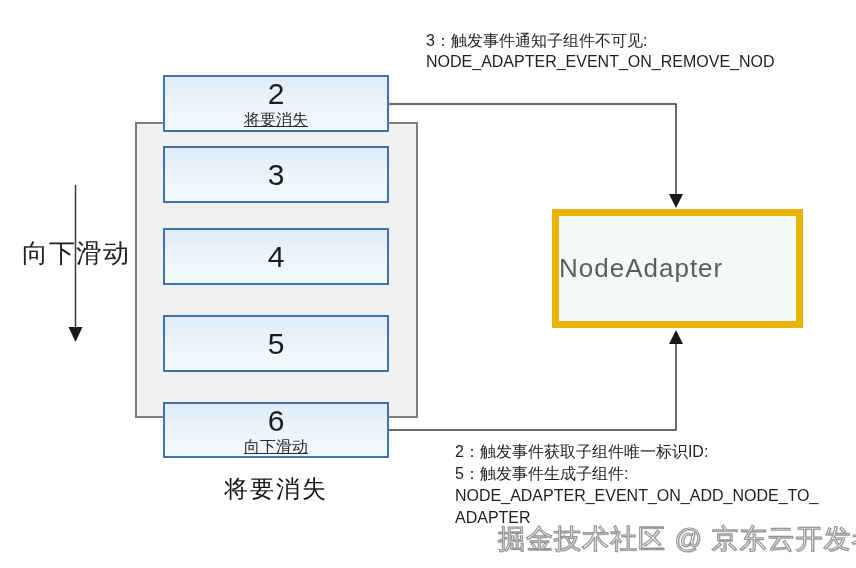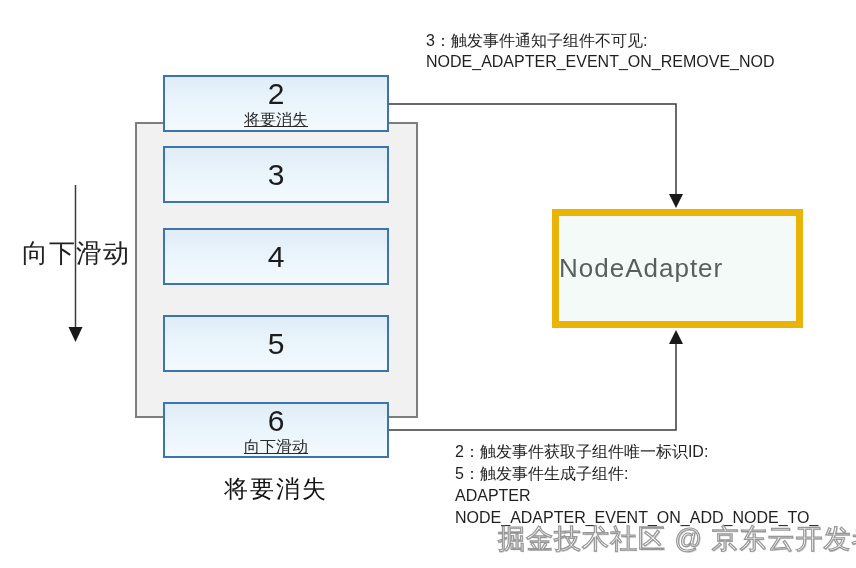--- a/index.html
+++ b/index.html
@@ -156,19 +156,19 @@
   </div>
 
   <div class="abs annotation annotation-top">
     <div>3：触发事件通知子组件不可见:</div>
     <div>NODE_ADAPTER_EVENT_ON_REMOVE_NOD</div>
   </div>
 
   <div class="abs annotation annotation-bottom">
     <div>2：触发事件获取子组件唯一标识ID:</div>
     <div>5：触发事件生成子组件:</div>
+    <div>NODE_ADAPTER_EVENT_ON_ADD_NODE_TO_</div>
     <div>ADAPTER</div>
-    <div>NODE_ADAPTER_EVENT_ON_ADD_NODE_TO_</div>
   </div>
 
   <div class="abs watermark">掘金技术社区 @ 京东云开发者</div>
 
 </div>
 
 </body></html>

